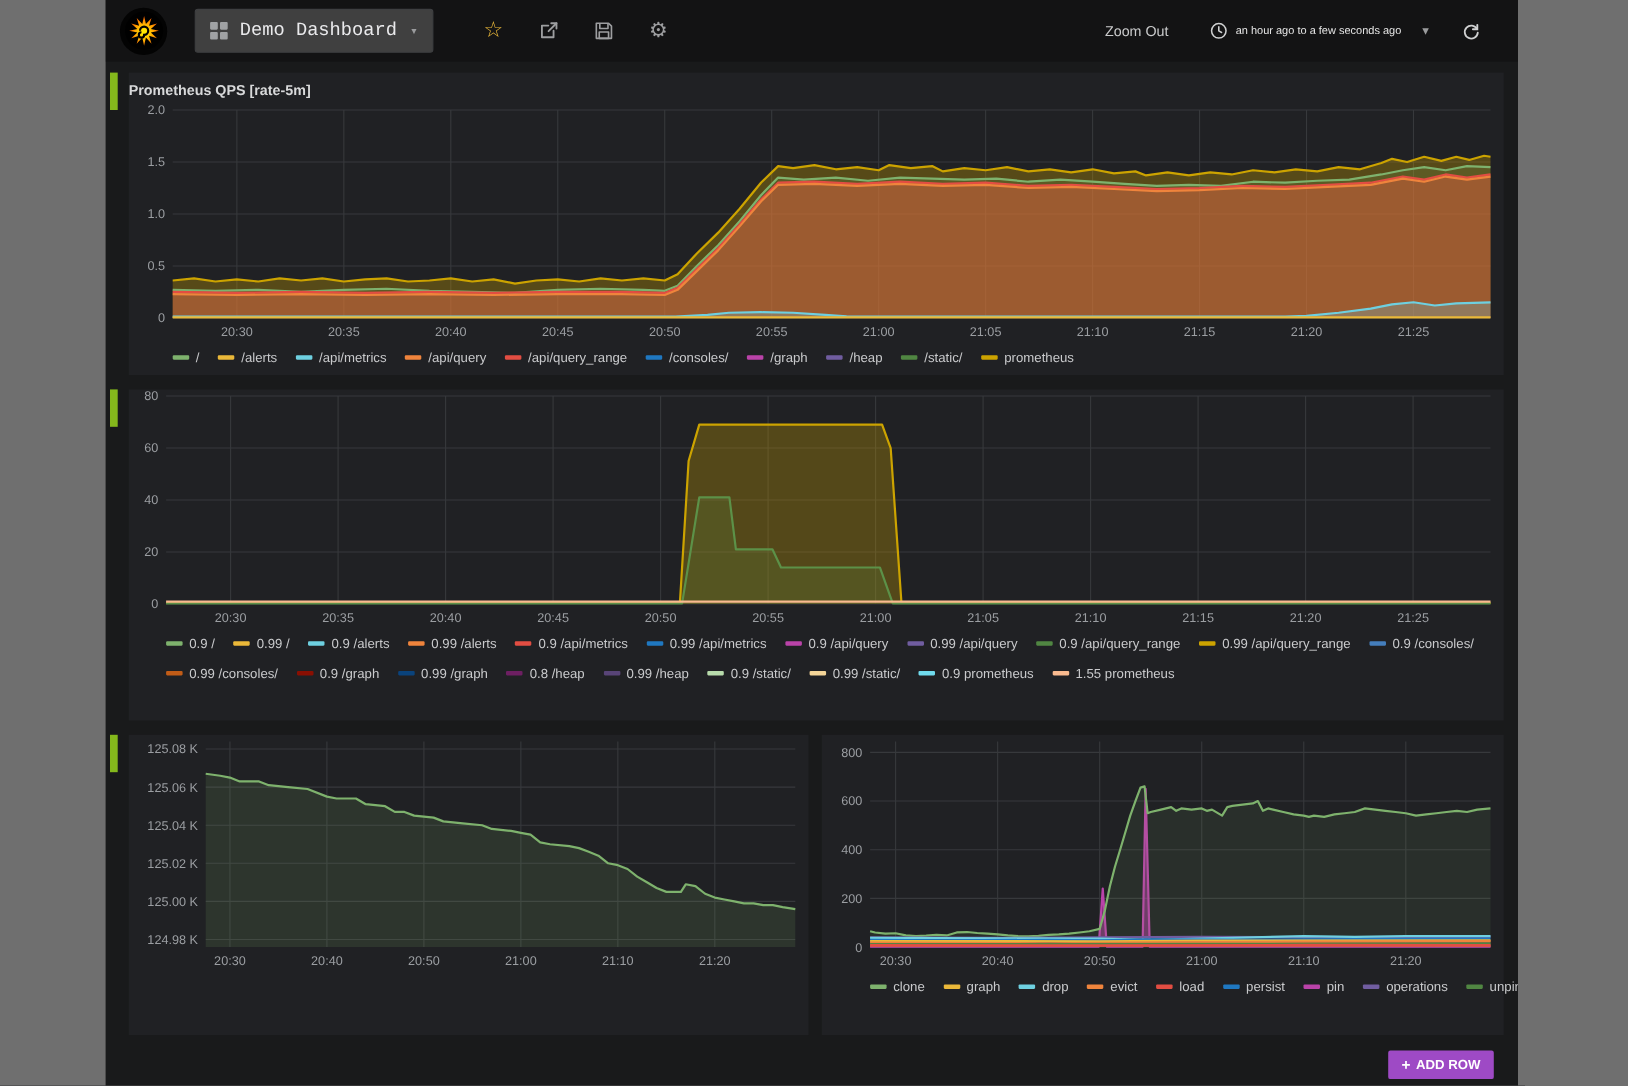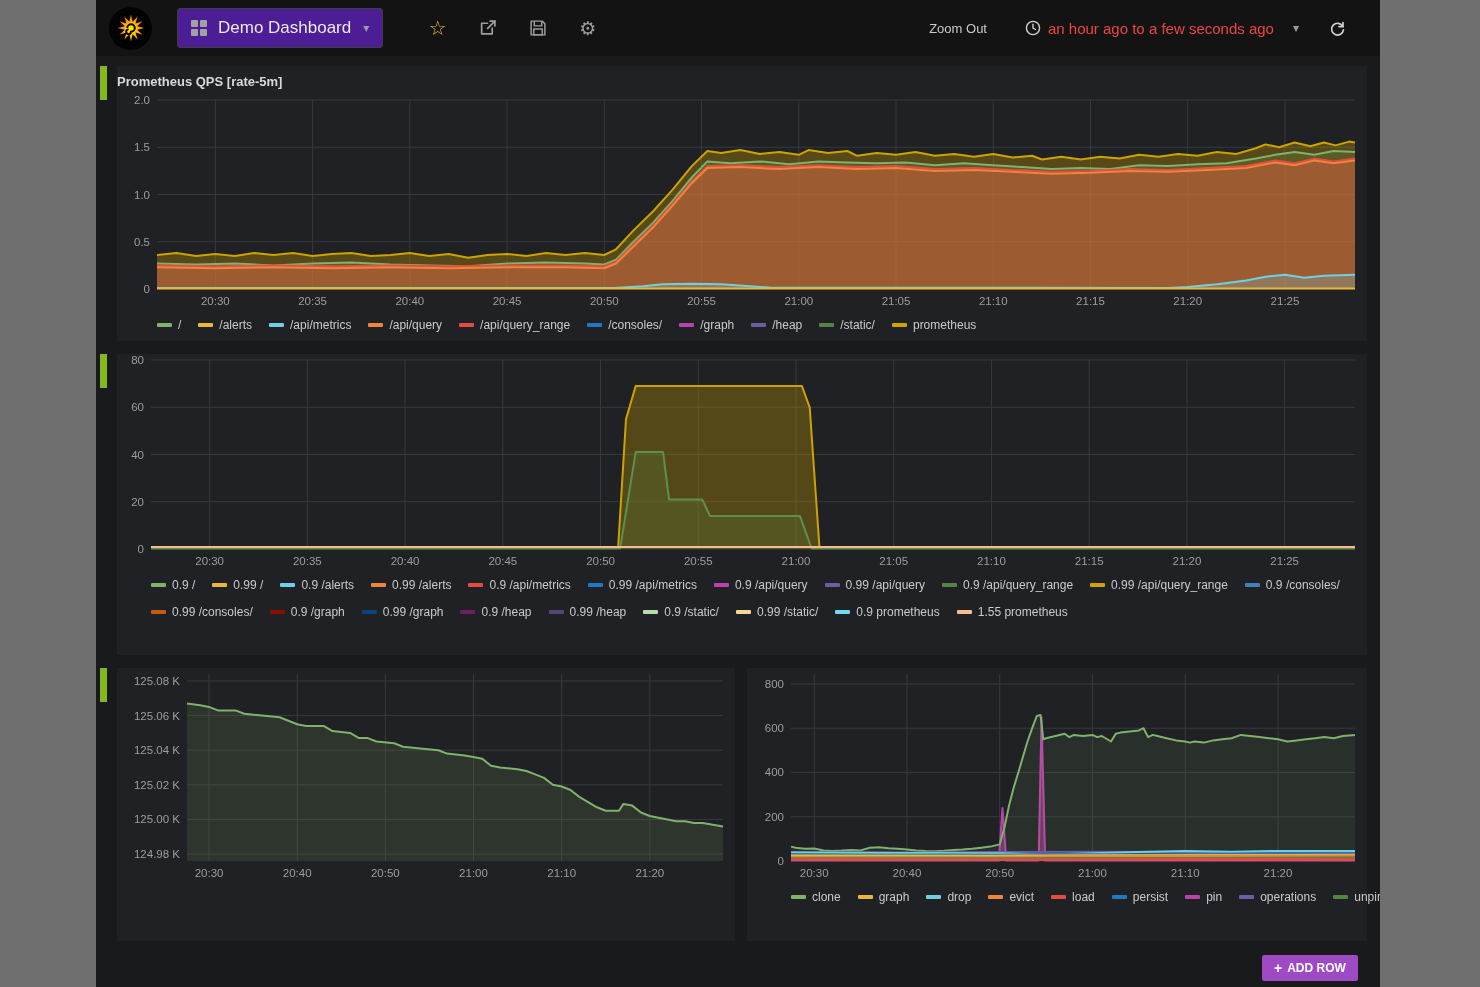--- a/index.html
+++ b/index.html
@@ -3,34 +3,34 @@
 <meta charset="utf-8">
 <style>
   html,body{margin:0;padding:0;}
   body{width:1480px;height:987px;background:#6f6f6f;position:relative;
        font-family:"Liberation Sans",sans-serif;overflow:hidden;}
   .viewport{position:absolute;left:96px;top:0;width:1284px;height:987px;background:#191a1b;overflow:hidden;}
 
   
   .navbar{height:56px;background:#131314;display:flex;align-items:center;padding:0 34px 0 13px;box-sizing:border-box;}
   .logo{width:43px;height:43px;border-radius:50%;background:#030303;display:flex;align-items:center;justify-content:center;flex:0 0 auto;}
-  .picker{margin-left:25px;background:#4c1d95;border:1px solid #3e3f41;border-radius:3px;height:38px;
-          display:flex;align-items:center;padding:0 13px;cursor:pointer;}
+  .picker{margin-left:25px;background:#404040;border:1px solid #3e3f41;border-radius:3px;height:38px;
+          display:flex;align-items:center;padding:0 13px;cursor:pointer;font-family:Liberation Mono, monospace;}
   .grid-icon{display:grid;grid-template-columns:7px 7px;grid-template-rows:7px 7px;gap:2px;margin-right:11px;}
   .grid-icon span{background:#a0a2a4;border-radius:1px;}
   .picker-label{font-size:17px;color:#eaeaec;}
   .caret{color:#9a9b9d;font-size:12px;margin-left:12px;}
   .nav-icons{display:flex;align-items:center;margin-left:45px;gap:31px;}
   .nav-icon{width:19px;height:19px;display:flex;align-items:center;justify-content:center;cursor:pointer;}
   .star-glyph{color:#eab839;font-size:20px;line-height:19px;}
   .gear-glyph{color:#9d9ea0;font-size:19px;line-height:19px;}
   .nav-right{margin-left:auto;display:flex;align-items:center;}
   .zoom-out{font-size:13px;color:#c9cacb;margin-right:38px;cursor:pointer;}
   .time-picker{display:flex;align-items:center;gap:7px;cursor:pointer;}
-  .time-label{font-size:15px;color:#ef4444;}
+  .time-label{font-size:10px;color:#e5e5e5;}
   .refresh-btn{margin-left:30px;cursor:pointer;display:flex;align-items:center;}
 
   
   .dash{position:relative;height:931px;}
   .row-handle{position:absolute;left:4px;width:7px;height:34px;background:#84b81c;cursor:pointer;}
   .panel{position:absolute;background:#202124;box-sizing:border-box;}
   .panel-title{height:28px;line-height:31px;font-size:13px;font-weight:bold;color:#d8d9da;cursor:pointer;}
   .plot{position:relative;width:100%;}
   .legend{display:flex;flex-direction:column;}
   .legend-row{display:flex;align-items:center;height:27px;column-gap:17px;}
@@ -321,21 +321,21 @@
             <span class="legend-item">
               <span class="legend-swatch" style="background: rgb(137, 15, 2);"></span>
               <span>0.9 /graph</span>
             </span>
             <span class="legend-item">
               <span class="legend-swatch" style="background: rgb(10, 67, 124);"></span>
               <span>0.99 /graph</span>
             </span>
             <span class="legend-item">
               <span class="legend-swatch" style="background: rgb(109, 31, 98);"></span>
-              <span>0.9 /heap</span>
+              <span>0.8 /heap</span>
             </span>
             <span class="legend-item">
               <span class="legend-swatch" style="background: rgb(88, 68, 119);"></span>
               <span>0.99 /heap</span>
             </span>
             <span class="legend-item">
               <span class="legend-swatch" style="background: rgb(183, 219, 171);"></span>
               <span>0.9 /static/</span>
             </span>
             <span class="legend-item">

